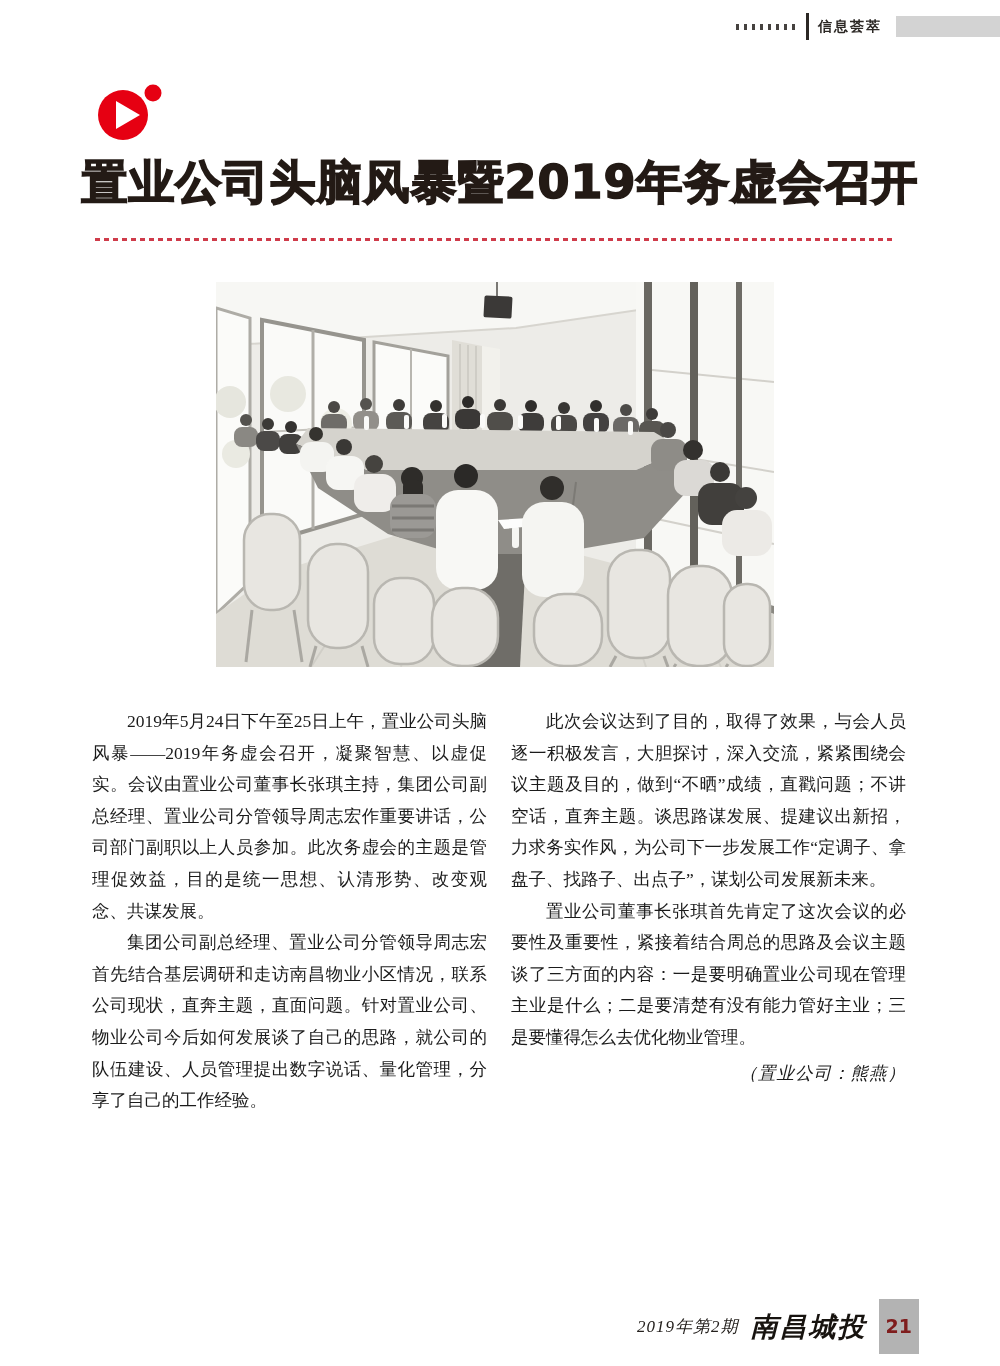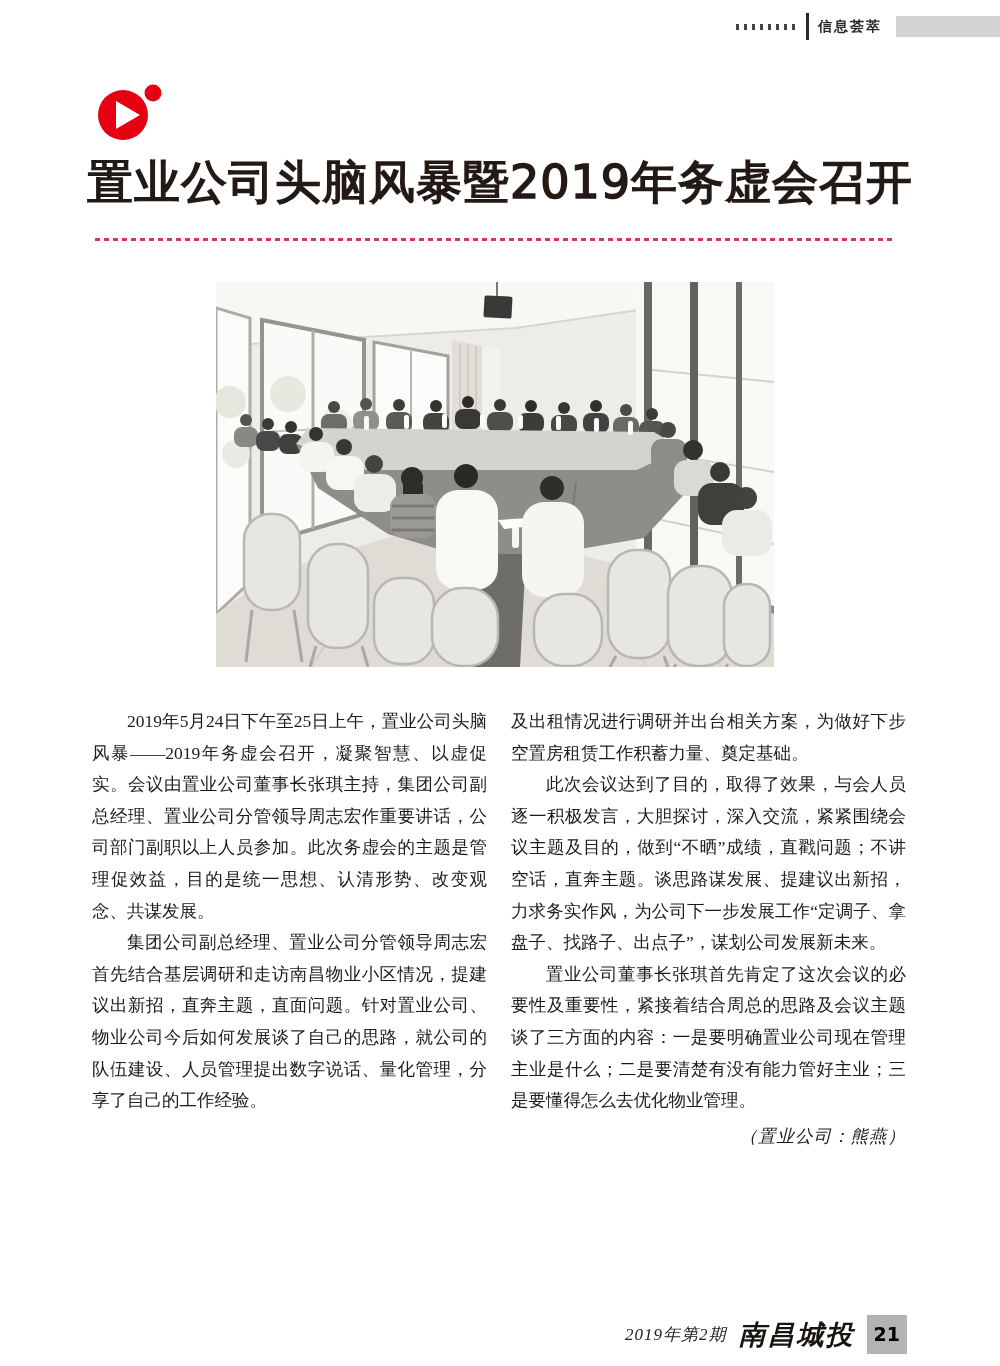--- a/index.html
+++ b/index.html
@@ -30,21 +30,21 @@
   }
   .graybar{width:104px;height:21px;background:var(--header-bar-gray);}
 
   
   .play-badge{position:absolute;left:95px;top:80px;width:76px;height:70px;}
 
   
   .title{
     position:absolute;left:0;right:0;top:152px;margin:0;text-align:center;
     font-family:"DejaVu Sans","Liberation Sans",sans-serif;
-    font-size:46px;font-weight:400;letter-spacing:1px;color:#231a15;
+    font-size:46px;font-weight:700;letter-spacing:1px;color:#231a15;
     -webkit-text-stroke:1.6px #231a15;
   }
   .dashline{
     position:absolute;left:95px;top:238px;width:799px;height:3px;
     background:repeating-linear-gradient(90deg,var(--rule-red) 0 5px,transparent 5px 9px);
   }
 
   
   .photo{position:absolute;left:216px;top:282px;width:558px;height:385px;margin:0;}
   .photo svg{display:block;width:100%;height:100%;}
@@ -55,30 +55,30 @@
   }
   .col{width:398px;font-size:17.5px;line-height:31.6px;text-align:justify;color:#1b1b1b;}
   .col p{margin:0;text-indent:2em;}
   .col p.cont{text-indent:0;}
   .attribution{
     text-align:right;text-indent:0 !important;
     font-style:italic;letter-spacing:1px;margin-top:4px !important;
   }
 
   
-  .pagefoot{position:absolute;right:93px;bottom:12px;display:flex;align-items:center;gap:12px;}
+  .pagefoot{position:absolute;right:81px;bottom:12px;display:flex;align-items:center;gap:12px;}
   .issue{font-style:italic;font-size:17px;color:#24201d;letter-spacing:1px;}
   .magazine{
     font-family:"DejaVu Serif","Liberation Serif",serif;
     font-size:27px;font-weight:bold;font-style:italic;color:#17130f;letter-spacing:2px;
   }
   .pagenum{
-    background:var(--page-number-bg);color:#000000;
+    background:var(--page-number-bg);color:#7f1d1d;
     font-family:"DejaVu Sans","Liberation Sans",sans-serif;
-    font-weight:bold;font-size:19px;line-height:1;padding:10px 7px;
+    font-weight:bold;font-size:19px;line-height:1;padding:18px 7px;
   }
 </style>
 </head>
 <body>
 
 <div class="page">
 
   <header class="topbar">
     <div class="ticks"></div>
     <div class="vbar"></div>
@@ -300,24 +300,23 @@
           <line x1="448" y1="374" x2="452" y2="385"></line>
         <line x1="460" y1="382" x2="458" y2="385"></line>
           <line x1="512" y1="382" x2="510" y2="385"></line>
       </g>
     </svg>
   </figure>
 
   <section class="cols">
     <div class="col">
       <p>2019年5月24日下午至25日上午，置业公司头脑风暴——2019年务虚会召开，凝聚智慧、以虚促实。会议由置业公司董事长张琪主持，集团公司副总经理、置业公司分管领导周志宏作重要讲话，公司部门副职以上人员参加。此次务虚会的主题是管理促效益，目的是统一思想、认清形势、改变观念、共谋发展。</p>
-      <p>集团公司副总经理、置业公司分管领导周志宏首先结合基层调研和走访南昌物业小区情况，提建议出新招，直奔主题，直面问题。针对置业公司、物业公司今后如何发展谈了自己的思路，就公司的队伍建设、人员管理提出数字说话、量化管理，分享了自己的工作经验。</p>
+      <p>集团公司副总经理、置业公司分管领导周志宏首先结合基层调研和走访南昌物业小区情况，联系公司现状，直奔主题，直面问题。针对置业公司、物业公司今后如何发展谈了自己的思路，就公司的队伍建设、人员管理提出数字说话、量化管理，分享了自己的工作经验。</p>
     </div>
     <div class="col">
-      <p class="cont">及出租情况进行调研并出台相关方案，为做好下步空置房租赁工作积蓄力量、奠定基础。</p>
       <p>此次会议达到了目的，取得了效果，与会人员逐一积极发言，大胆探讨，深入交流，紧紧围绕会议主题及目的，做到“不晒”成绩，直戳问题；不讲空话，直奔主题。谈思路谋发展、提建议出新招，力求务实作风，为公司下一步发展工作“定调子、拿盘子、找路子、出点子”，谋划公司发展新未来。</p>
       <p>置业公司董事长张琪首先肯定了这次会议的必要性及重要性，紧接着结合周总的思路及会议主题谈了三方面的内容：一是要明确置业公司现在管理主业是什么；二是要清楚有没有能力管好主业；三是要懂得怎么去优化物业管理。</p>
       <p class="attribution">（置业公司：熊燕）</p>
     </div>
   </section>
 
   <footer class="pagefoot">
     <span class="issue">2019年第2期</span>
     <span class="magazine">南昌城投</span>
     <span class="pagenum">21</span>

